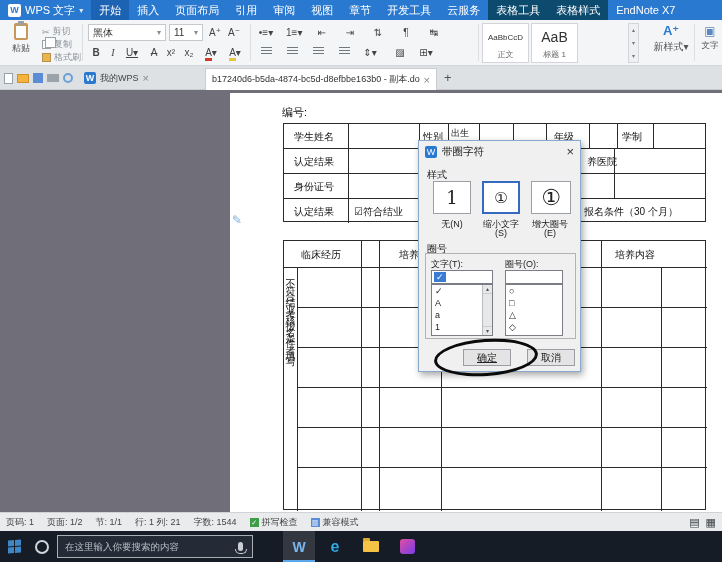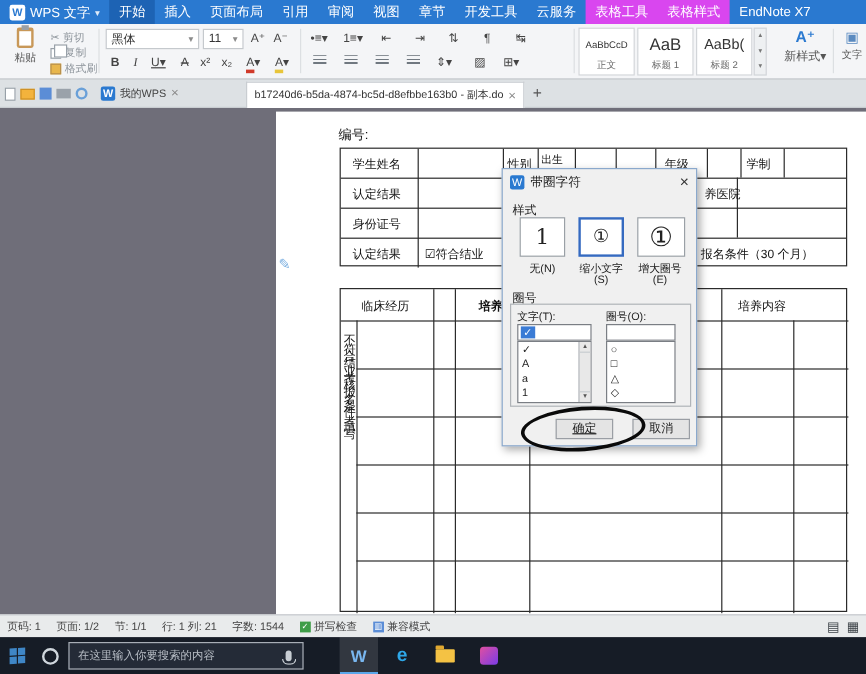--- a/index.html
+++ b/index.html
@@ -6,21 +6,21 @@
   html,body{width:722px;height:562px;overflow:hidden;background:#000;}
   #app{position:relative;width:722px;height:562px;overflow:hidden;background:#6f6e79;}
 
   
   .titlebar{position:absolute;left:0;top:0;width:722px;height:20px;background:#2a79d0;display:flex;align-items:center;color:#fff;font-size:11px;}
   .logo{display:flex;align-items:center;gap:4px;padding:0 8px;height:20px;}
   .logo-w{display:inline-block;background:#fff;color:#2a79d0;font-weight:bold;width:13px;height:13px;line-height:13px;text-align:center;border-radius:2px;font-size:9px;}
   .car{font-size:8px;opacity:.85;}
   .rtab{display:inline-block;padding:0 8px;line-height:20px;height:20px;white-space:nowrap;cursor:default;}
   .rtab.active{background:#1d63b4;}
-  .ctxwrap{display:inline-block;background:#d946ef;height:20px;}
+  .ctxwrap{display:inline-block;background:#0c4a6e;height:20px;}
 
   
   .ribbon{position:absolute;left:0;top:20px;width:722px;height:46px;background:#f4f5f7;border-bottom:1px solid #d2d5d9;font-size:9px;color:#555;}
   .vsep{position:absolute;top:4px;bottom:4px;width:1px;background:#dcdfe2;}
   .btn-lg{position:absolute;display:flex;flex-direction:column;align-items:center;gap:2px;text-align:center;}
   .mini{position:absolute;font-size:9px;color:#8d949b;display:flex;align-items:center;gap:3px;white-space:nowrap;}
   .ibox{position:absolute;background:#fff;border:1px solid #c5c9cd;font-size:10px;color:#333;display:flex;align-items:center;justify-content:space-between;padding:0 4px;}
   .ibox .car{color:#777;}
   .tbtn{position:absolute;min-width:16px;height:16px;line-height:16px;text-align:center;font-size:10px;color:#444;white-space:nowrap;}
   .bold{font-weight:bold;}
@@ -195,24 +195,20 @@
     <div class="vsep" style="left:478px;"></div>
 
     <div class="style-cell" style="left:482px;">
       <span class="style-prev" style="font-size:8px;">AaBbCcD</span>
       <span class="style-name">正文</span>
     </div>
     <div class="style-cell" style="left:531px;">
       <span class="style-prev" style="font-size:14px;">AaB</span>
       <span class="style-name">标题 1</span>
     </div>
-    <div class="style-cell" style="left:580px;">
-      <span class="style-prev" style="font-size:12px;">AaBb(</span>
-      <span class="style-name">标题 2</span>
-    </div>
     <div class="gscroll">▴<br>▾<br>▾</div>
 
     <div class="btn-lg" style="left:650px;top:4px;width:42px;">
       <span style="font-size:13px;color:#2a79d0;font-weight:bold;line-height:14px;">A⁺</span>
       <span style="font-size:10px;"><span>新样式</span>▾</span>
     </div>
     <div class="vsep" style="left:694px;"></div>
     <div class="btn-lg" style="left:698px;top:4px;width:24px;">
       <span style="font-size:12px;color:#5a8ac0;line-height:14px;">▣</span>
       <span style="font-size:8.5px;">文字</span>
@@ -277,21 +273,21 @@
       <div class="hl" style="left:13px;top:186px;width:410px;"></div>
       <div class="hl" style="left:13px;top:226px;width:410px;"></div>
       <div class="vl" style="left:13px;top:26px;height:244px;"></div>
       <div class="vl" style="left:77px;top:0;height:270px;"></div>
       <div class="vl" style="left:95px;top:0;height:270px;"></div>
       <div class="vl" style="left:157px;top:26px;height:244px;"></div>
       <div class="vl" style="left:317px;top:0;height:270px;"></div>
       <div class="vl" style="left:377px;top:26px;height:244px;"></div>
 
       <span class="lbl" style="left:17px;top:7px;">临床经历</span>
-      <span class="lbl" style="left:115px;top:7px;font-weight:bold;">培养</span>
+      <span class="lbl" style="left:115px;top:7px;">培养</span>
       <span class="lbl" style="left:331px;top:7px;">培养内容</span>
       <div class="vnote">不符合结业考核报名条件者填写</div>
     </div>
   </div>
 
   <div class="dialog">
     <div class="dtitle">
       <span class="dlg-ico">W</span>
       <span>带圈字符</span>
       <span class="dclose">×</span>

